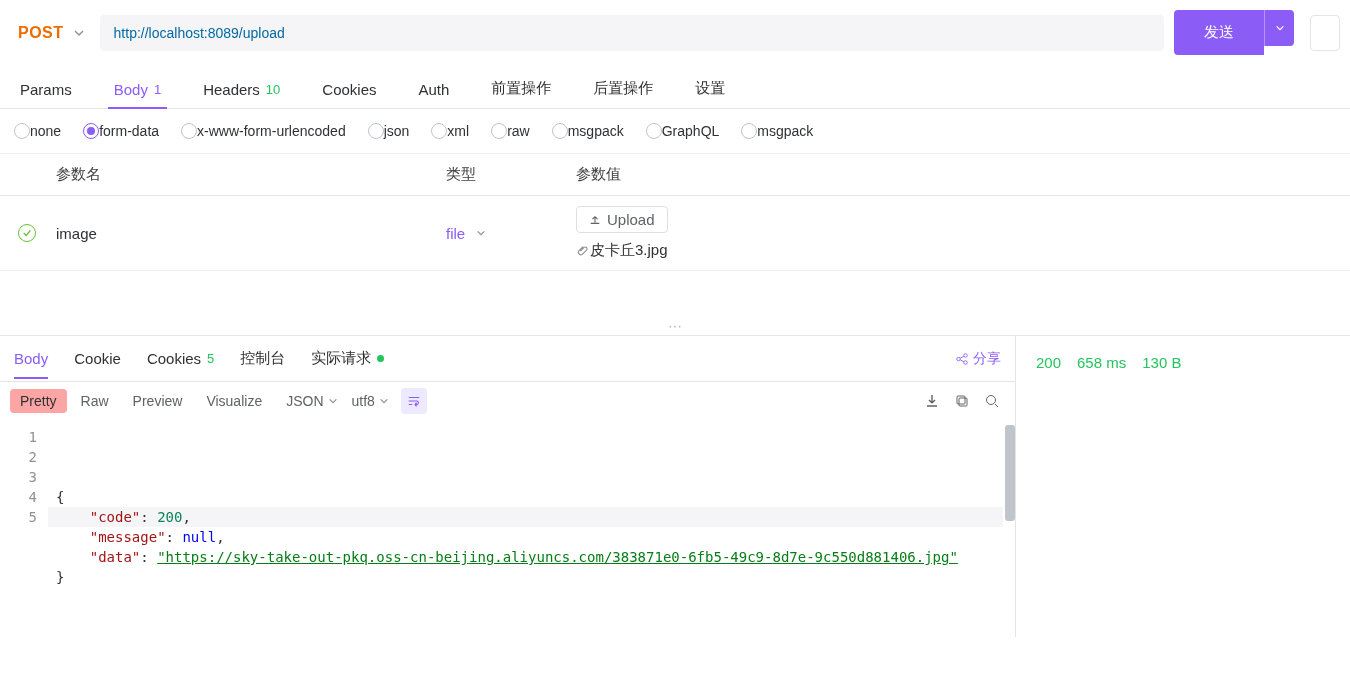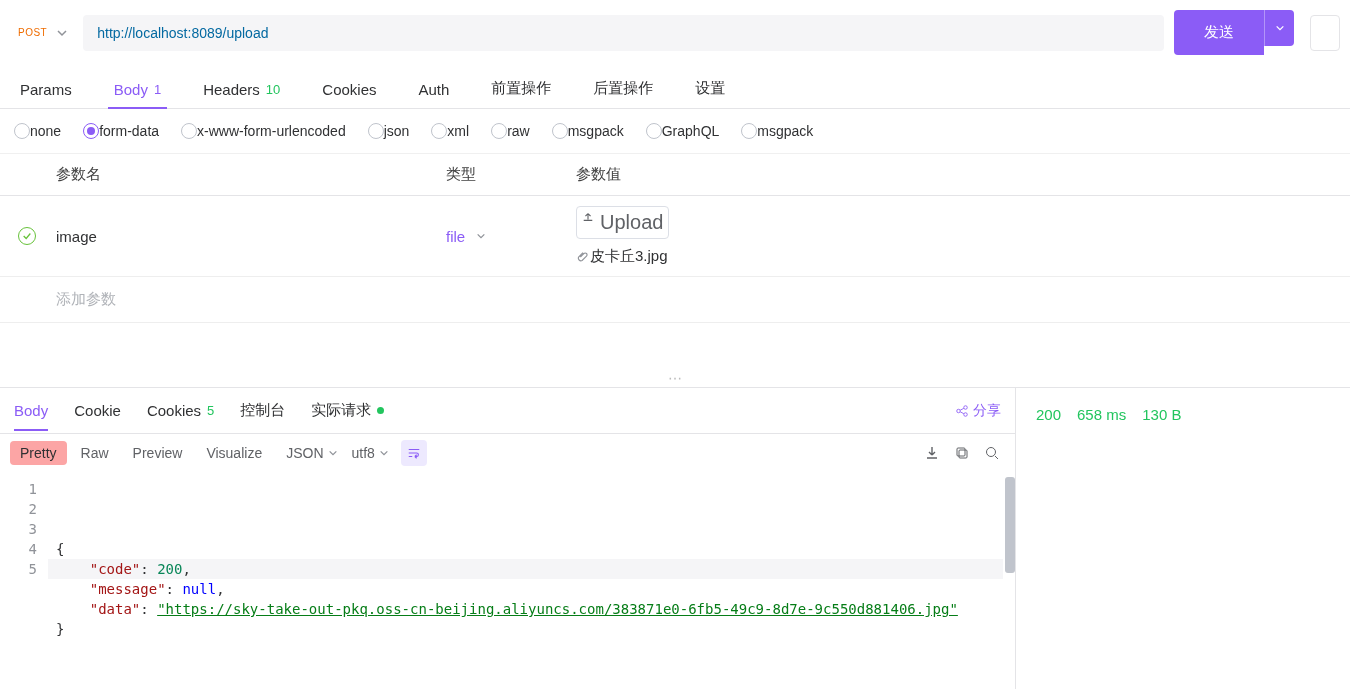--- a/index.html
+++ b/index.html
@@ -1,19 +1,19 @@
 <!DOCTYPE html>
 <html><head>
 <meta charset="utf-8">
 <style>
 *{box-sizing:border-box;margin:0;padding:0}
 body{font-family:-apple-system,BlinkMacSystemFont,"Segoe UI","PingFang SC","Microsoft YaHei",sans-serif;font-size:14px;color:#303133;width:1350px;height:692px;background:#fff;overflow:hidden}
 .top-bar{display:flex;align-items:center;padding:10px 10px 10px 14px;gap:10px}
 .method-box{display:flex;align-items:center;gap:8px;padding:4px 4px}
-.method-label{color:#ef6c00;font-weight:400;font-size:10px;letter-spacing:0.5px}
+.method-label{color:#ef6c00;font-weight:700;font-size:16px;letter-spacing:0.5px}
 .chevron-down{width:14px;height:14px;display:inline-flex;align-items:center;justify-content:center;color:#909399}
 .url-input{flex:1;height:36px;border:none;background:#f5f5f7;border-radius:4px;padding:0 14px;font-size:14px;color:#0369a1;outline:none}
 .send-group{display:flex}
 .send-btn{background:#8b5cf6;color:#fff;border:none;height:45px;width:90px;border-radius:4px 0 0 4px;font-size:15px;cursor:pointer}
 .send-drop{background:#8b5cf6;color:#fff;border:none;border-left:1px solid rgba(255,255,255,0.35);height:36px;width:30px;border-radius:0 4px 4px 0;cursor:pointer;display:flex;align-items:center;justify-content:center}
 .extra-box{width:30px;height:36px;border:1px solid #e4e4e7;border-radius:4px;margin-left:6px;display:flex;align-items:center;justify-content:center;color:#909399}
 .tabs1{display:flex;align-items:flex-end;padding:0 14px;border-bottom:1px solid #e4e4e7;height:44px}
 .tab{padding:0 6px 10px 6px;margin-right:30px;font-size:15px;color:#303133;cursor:pointer;display:flex;align-items:center;gap:6px}
 .tab.active{color:#8b5cf6;border-bottom:2px solid #8b5cf6;margin-bottom:-1px;padding-bottom:9px}
 .badge{font-size:13px}
@@ -27,21 +27,21 @@
 .params-table{}
 .table-header{display:flex;align-items:center;height:42px;border-bottom:1px solid #e4e4e7;padding-left:56px;color:#404040;font-size:15px}
 .col-name{width:390px}
 .col-type{width:130px}
 .col-value{flex:1}
 .table-row{display:flex;align-items:center;min-height:68px;border-bottom:1px solid #eee;padding:10px 10px 10px 18px;position:relative}
 .row-check{width:18px;height:18px;border:1.5px solid #67c23a;border-radius:50%;display:flex;align-items:center;justify-content:center;color:#67c23a;margin-right:20px;font-size:10px}
 .param-name-cell{width:390px;font-size:15px}
 .type-cell{width:130px;color:#8b5cf6;font-size:15px;display:flex;align-items:center;gap:9px}
 .value-cell{flex:1}
-.upload-btn{border:1px solid #dcdfe6;border-radius:4px;padding:4px 5px;font-size:20px;color:#606266;background:#fff;display:inline-flex;gap:6px;cursor:pointer;margin-bottom:8px}
+.upload-btn{border:1px solid #dcdfe6;border-radius:4px;padding:4px 12px;font-size:15px;color:#606266;background:#fff;display:inline-flex;align-items:center;gap:6px;cursor:pointer;margin-bottom:8px}
 .file-line{display:flex;align-items:center;color:#303133;font-size:15px}
 .clip-icon{color:#909399}
 .row-extra{color:#909399}
 .add-row{height:46px;display:flex;align-items:center;padding-left:56px;color:#b0b3b8;font-size:15px;border-bottom:1px solid #eee}
 .splitter{height:18px;display:flex;align-items:center;justify-content:center;color:#bbb}
 .response-area{display:flex;height:302px}
 .resp-left{flex:1;border-top:1px solid #e4e4e7;display:flex;flex-direction:column;min-width:0}
 .resp-right{width:335px;border-top:1px solid #e4e4e7;border-left:1px solid #e4e4e7;padding:18px 20px}
 .resp-tabs{display:flex;align-items:center;padding:0 14px;height:46px;border-bottom:1px solid #e4e4e7;gap:26px}
 .rtab{font-size:15px;cursor:pointer;display:flex;align-items:center;gap:6px;padding-bottom:10px;margin-top:10px}
@@ -201,23 +201,20 @@
         <span class="clip-icon">
             <svg width="14" height="14" viewBox="0 0 16 16">
               <path d="M5 8l4-4a2 2 0 013 3l-5 5a3 3 0 01-4-4l5-5" stroke="currentColor" stroke-width="1.3" fill="none"></path>
             </svg>
           </span>
         <span>皮卡丘3.jpg</span>
       </div>
     </div>
     <div class="row-extra"></div>
   </div>
-  <div class="add-row">
-      <span>添加参数</span>
-    </div>
 </div>
 
 <div style="height:46px"></div>
 <div class="splitter">⋯</div>
 
 <div class="response-area">
   <div class="resp-left">
     <div class="resp-tabs">
       <div class="rtab active">
           <span>Body</span>

